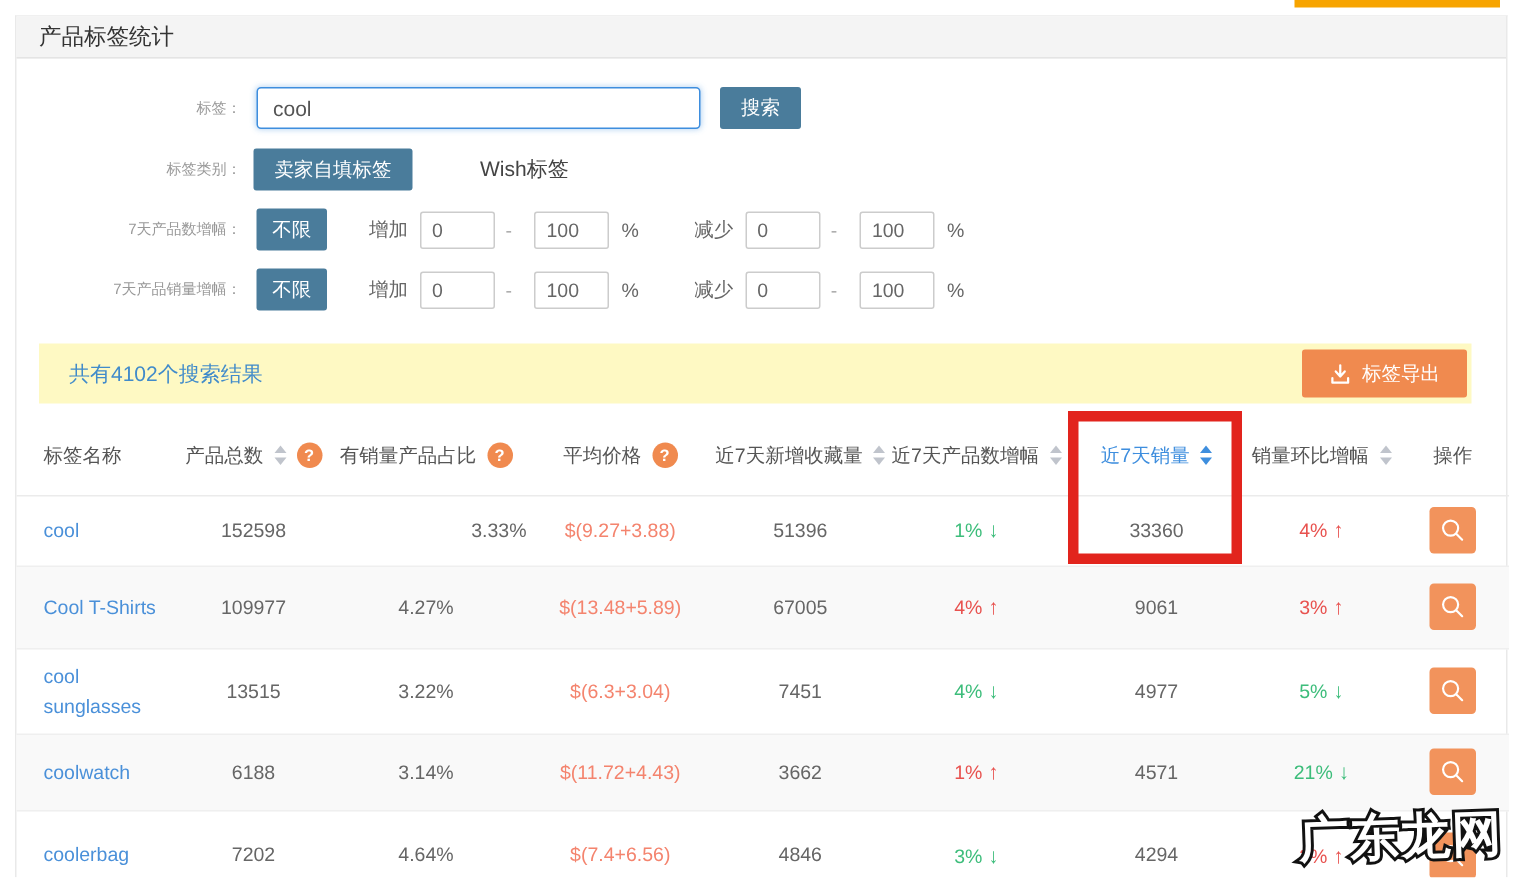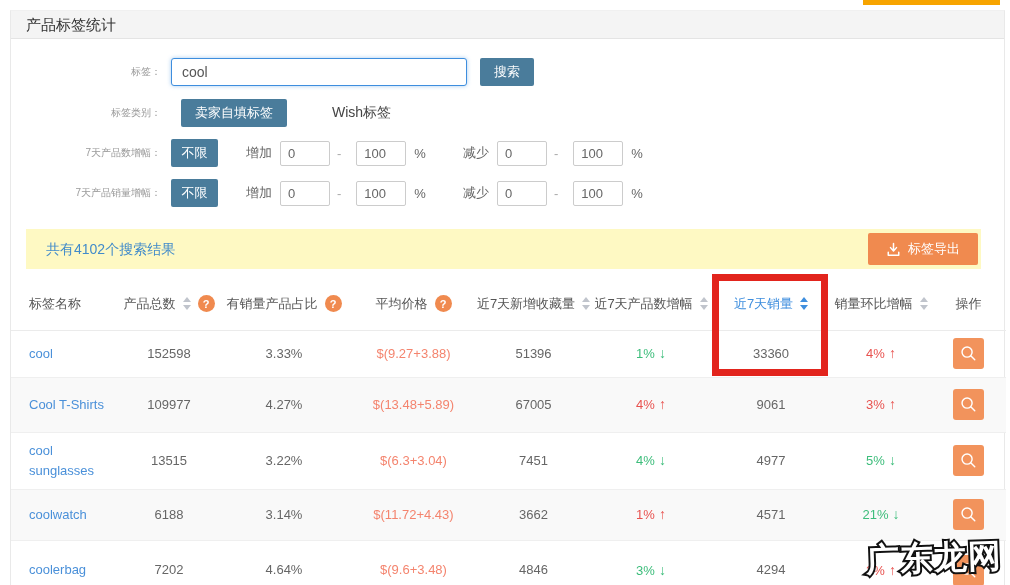--- a/index.html
+++ b/index.html
@@ -21,21 +21,21 @@
   .row-cat { top:88px; }
   .row-f1  { top:128px; }
   .row-f2  { top:168px; }
 
   .tag-input { margin-left:10px; width:296px; height:28px; border:1px solid #3E8EDE; border-radius:3px;
     box-shadow:0 0 4px rgba(62,142,222,.45); padding:0 10px; font-size:14px; color:#555; outline:none;
     font-family:inherit; }
   .search-btn { margin-left:13px; width:54px; height:28px; background:#4A7C9B; color:#fff; border:none;
     border-radius:2px; font-size:13px; cursor:pointer; font-family:inherit; }
 
-  .cat-btn { margin-left:20px; height:28px; padding:0 14px; background:#4A7C9B; color:#fff;
+  .cat-btn { margin-left:8px; height:28px; padding:0 14px; background:#4A7C9B; color:#fff;
     font-size:13px; line-height:28px; border-radius:2px; cursor:pointer; }
   .cat-plain { margin-left:45px; color:#444; font-size:14px; cursor:pointer; }
 
   .nolimit-btn { margin-left:10px; width:47px; height:28px; background:#4A7C9B; color:#fff;
     font-size:13px; line-height:28px; text-align:center; border-radius:2px; cursor:pointer; }
   .f-word { color:#666; font-size:13px; }
   .w-inc { margin-left:28px; } .w-dec { margin-left:37px; }
   .f-input { margin-left:8px; width:50px; height:25px; border:1px solid #ccc; border-radius:2px;
     padding:0 7px; font-size:13px; color:#666; outline:none; font-family:inherit; }
   .f-dash { margin:0 7px; color:#aaa; font-size:13px; }
@@ -198,21 +198,21 @@
             </span>
           </div>
           <div class="th" style="width: 75px;">
             <span class="th-label">操作</span>
           </div>
         </div>
       <div id="tbody">
           <div class="tr" style="height: 47px;">
             <div class="td left" style="width: 110px;"><span class="tag-link">cool</span></div>
             <div class="td" style="width: 96px;"><span>152598</span></div>
-            <div class="td" style="width: 134px;"><span>3.33%</span></div>
+            <div class="td" style="width: 134px; text-align: right;"><span>3.33%</span></div>
             <div class="td" style="width: 125px;"><span class="price">$(9.27+3.88)</span></div>
             <div class="td" style="width: 115px;"><span>51396</span></div>
             <div class="td trend trend-dn" style="width: 120px;"><span>1%</span><b>↓</b></div>
             <div class="td" style="width: 120px;"><span>33360</span></div>
             <div class="td trend trend-up" style="width: 100px;"><span>4%</span><b>↑</b></div>
             <div class="td" style="width: 75px;"><button class="view-btn">
                 <svg width="19" height="19" viewBox="0 0 20 20">
                   <circle cx="8.5" cy="8.5" r="5.3" fill="none" stroke="#fff" stroke-width="1.5"></circle>
                   <line x1="12.6" y1="12.6" x2="16.6" y2="16.6" stroke="#fff" stroke-width="1.5" stroke-linecap="round"></line>
                 </svg>
@@ -263,21 +263,21 @@
                 <svg width="19" height="19" viewBox="0 0 20 20">
                   <circle cx="8.5" cy="8.5" r="5.3" fill="none" stroke="#fff" stroke-width="1.5"></circle>
                   <line x1="12.6" y1="12.6" x2="16.6" y2="16.6" stroke="#fff" stroke-width="1.5" stroke-linecap="round"></line>
                 </svg>
               </button></div>
           </div>
           <div class="tr" style="height: 60px;">
             <div class="td left" style="width: 110px;"><span class="tag-link">coolerbag</span></div>
             <div class="td" style="width: 96px;"><span>7202</span></div>
             <div class="td" style="width: 134px;"><span>4.64%</span></div>
-            <div class="td" style="width: 125px;"><span class="price">$(9.6+3.48)</span></div>
+            <div class="td" style="width: 125px;"><span class="price">$(7.4+6.56)</span></div>
             <div class="td" style="width: 115px;"><span>4846</span></div>
             <div class="td trend trend-dn" style="width: 120px;"><span>3%</span><b>↓</b></div>
             <div class="td" style="width: 120px;"><span>4294</span></div>
             <div class="td trend trend-up" style="width: 100px;"><span>2%</span><b>↑</b></div>
             <div class="td" style="width: 75px;"><button class="view-btn">
                 <svg width="19" height="19" viewBox="0 0 20 20">
                   <circle cx="8.5" cy="8.5" r="5.3" fill="none" stroke="#fff" stroke-width="1.5"></circle>
                   <line x1="12.6" y1="12.6" x2="16.6" y2="16.6" stroke="#fff" stroke-width="1.5" stroke-linecap="round"></line>
                 </svg>
               </button></div>

